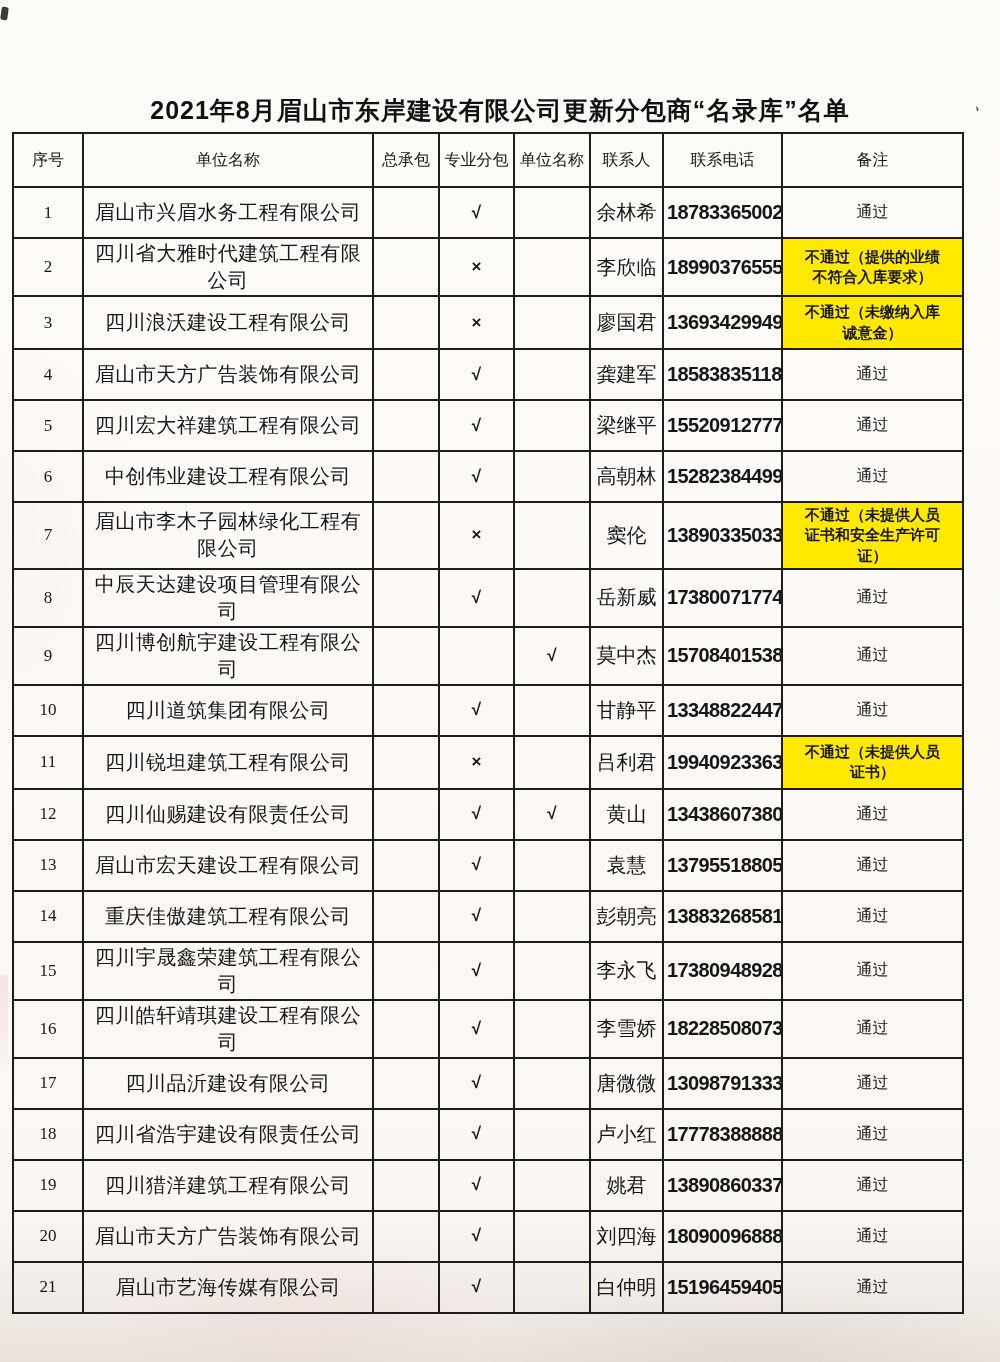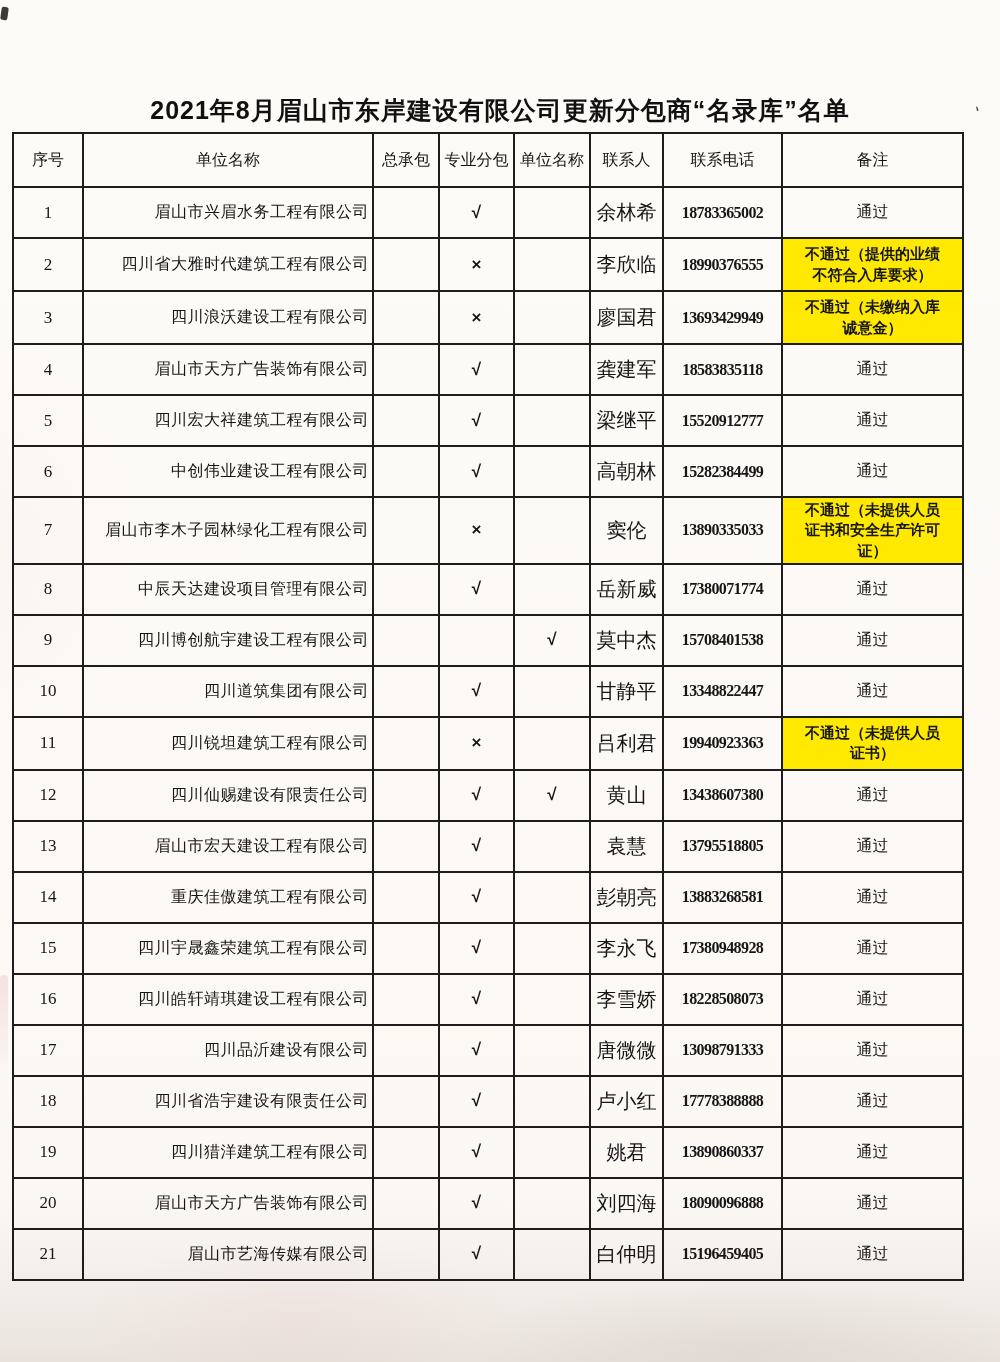--- a/index.html
+++ b/index.html
@@ -24,26 +24,26 @@
   }
   .sheet-table th,.sheet-table td{
     border:2px solid #1d1d1d;
     text-align:center;vertical-align:middle;
     padding:1px 3px;overflow:hidden;
     font-size:16px;color:#161616;
   }
   .sheet-table th{font-weight:400;height:50px;font-size:16px;}
   .sheet-table td{height:47px;}
   td.c-no{font-family:"Liberation Serif","DejaVu Serif",serif;font-size:17px;}
-  td.c-company{font-size:16px;letter-spacing:.5px;text-align:right;}
+  td.c-company{font-size:20px;letter-spacing:.5px;}
   td.c-mark{font-size:17px;font-weight:600;}
   td.c-contact{font-size:20px;}
   td.c-phone{
-    font-size:16px;font-weight:600;letter-spacing:-.6px;
-    font-family:Liberation Serif, serif;
+    font-size:20px;font-weight:600;letter-spacing:-.6px;
+    font-family:Liberation Sans, sans-serif;
     margin-top:29px;
   }
   td.c-remark{font-size:16px;}
   td.c-remark.hl{
     background:#ffe900;font-weight:700;font-size:15px;line-height:1.35;
     padding:2px 16px;
   }
   .artifact-topleft{
     position:absolute;left:1px;top:7px;width:7px;height:13px;
     background:#3a3a3a;border-radius:2px;transform:rotate(8deg);

